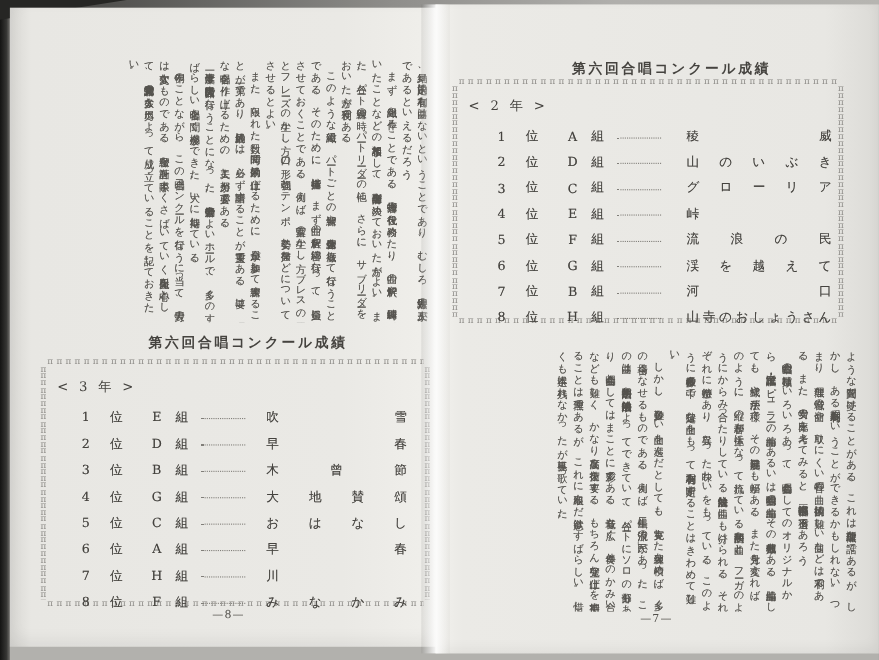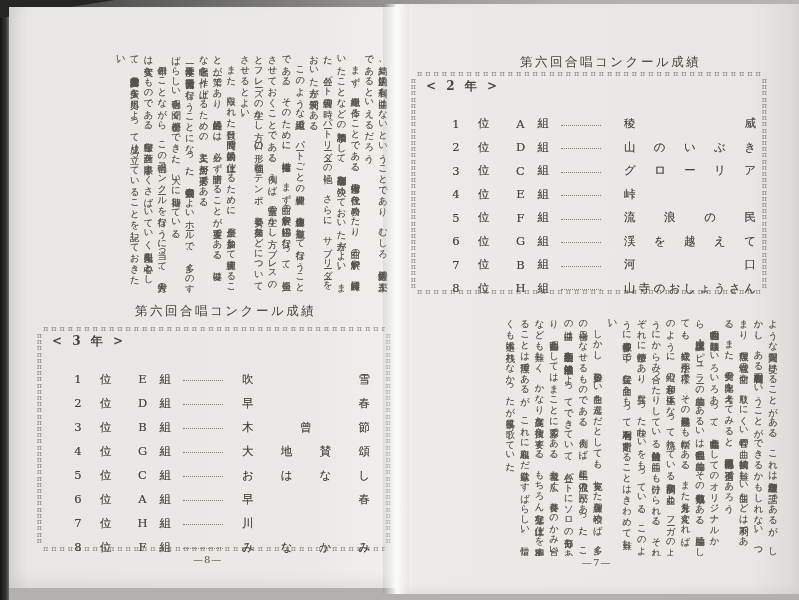--- a/index.html
+++ b/index.html
@@ -30,35 +30,35 @@
   
   .essay { position:absolute; writing-mode:vertical-rl; overflow:hidden;
            color:#55534e; text-shadow:0 0 0.5px rgba(80,78,74,0.55); }
   .essay p { margin:0; text-indent:10px; }
   .essay p.no-indent { text-indent:0; }
   .essay-left  { top:42px; right:6px;  width:348px; height:244px;
                  font-size:9.3px; letter-spacing:0.25px; line-height:13.8px; }
   .essay-right { top:309px; right:19px; width:366px; height:243px;
                  font-size:9.3px; letter-spacing:0.25px; line-height:14.6px; }
   
-  .results-title { position:absolute; margin:0; font-weight:normal;
+  .results-title { position:absolute; margin:0; font-weight:bold;
                    font-size:12.5px; letter-spacing:2.5px; color:#45433f; }
   .title-left  { top:296px; left:126px; }
   .title-right { top:50px;  left:124px; }
   
   .box { position:absolute; }
   .box-left  { left:27px; top:318px; width:356px; height:228px; }
   .box-right { left:14px; top:66px;  width:358px; height:226px; }
   .bh { position:absolute; left:7px; right:7px; height:8px; line-height:8px;
         font-size:8px; letter-spacing:3px; color:#8d8b87; white-space:nowrap; overflow:hidden; }
   .bt { top:0; } .bb { bottom:0; }
   .bv { position:absolute; top:8px; bottom:8px; width:9px; font-size:8px; line-height:6.2px;
         color:#8d8b87; word-break:break-all; overflow:hidden; text-align:center; }
   .bl { left:-1px; } .br { right:-1px; }
-  .grade { position:absolute; top:8px; left:16px; font-size:12px; letter-spacing:3px; color:#45433f;font-weight:bold; }
+  .grade { position:absolute; top:18px; left:16px; font-size:12px; letter-spacing:3px; color:#45433f; }
   .rows { position:absolute; top:42px; }
   .box-left  .rows { left:36px; right:22px; }
   .box-right .rows { left:40px; right:12px; }
   .result-row { display:flex; align-items:center; font-size:11.5px; color:#45433f;
                 text-shadow:0 0 0.4px rgba(70,67,63,0.5); }
   .box-left  .result-row { height:24px; }
   .box-right .result-row { height:23.5px; }
   .rank { width:12px; text-align:center; }
   .rank-suffix { margin-left:16px; }
   .cls { margin-left:24px; width:14px; text-align:center; }

